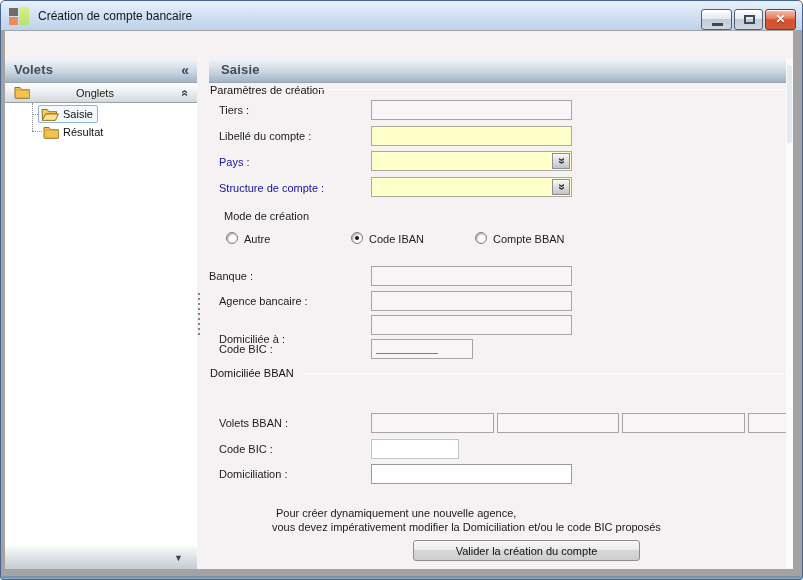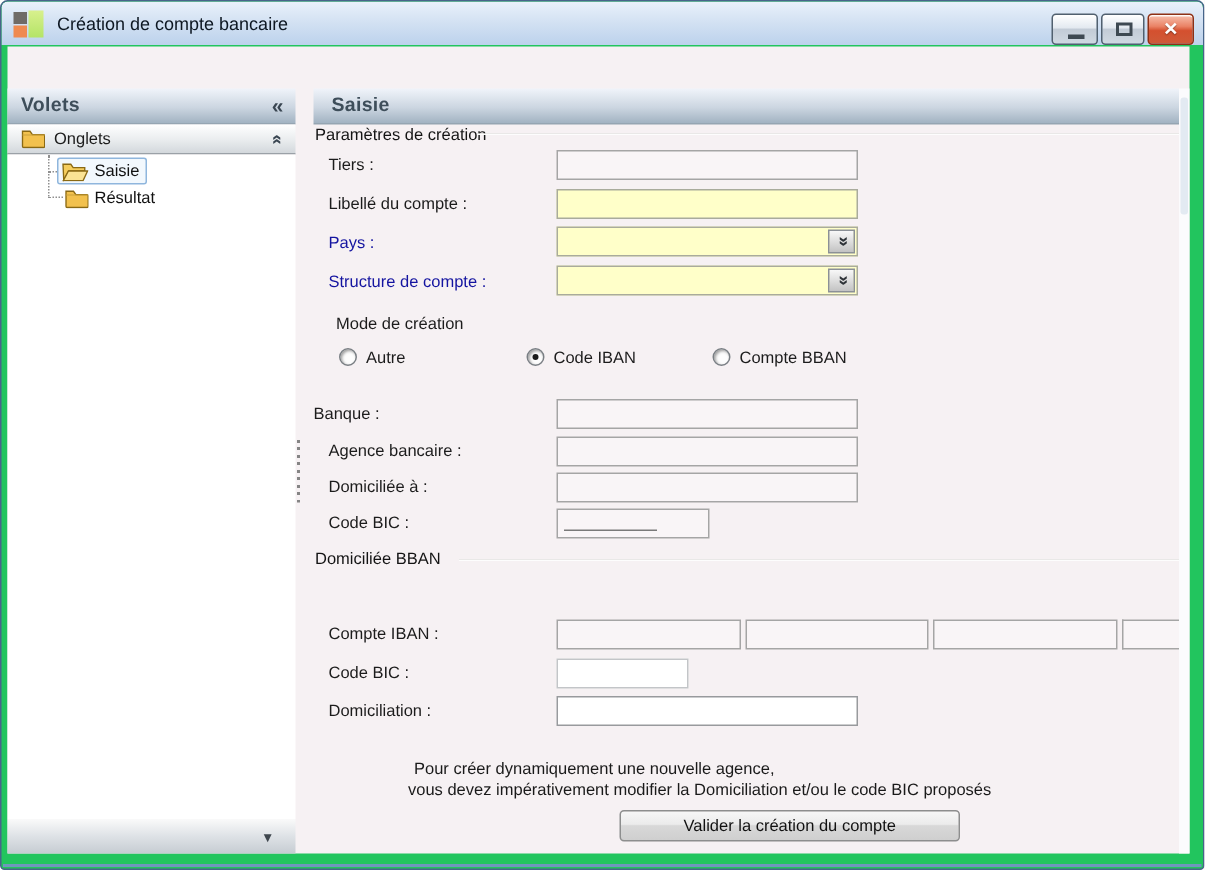--- a/index.html
+++ b/index.html
@@ -1,18 +1,18 @@
 <!DOCTYPE html>
 <html><head>
 <meta charset="utf-8">
 <style>
   * { box-sizing: border-box; margin: 0; padding: 0; }
   body { background:#ffffff; font-family:"Liberation Sans", sans-serif; }
 
-  .win { position:relative; width:803px; height:580px; background:#22c55e;
+  .win { position:relative; width:803px; height:580px; background:#a3a3a3;
          border:1px solid #47658a; border-radius:5px 5px 3px 3px; overflow:hidden;
          font-family:"Liberation Sans", sans-serif; }
   .win::after { content:""; position:absolute; left:1px; right:1px; bottom:1px; height:2px;
                 background:#6f96bc; }
 
   
   .titlebar { position:absolute; left:0; top:0; width:801px; height:29px;
               background:linear-gradient(#e9f1fb, #d4e2f3 45%, #bcd2ec); border-radius:4px 4px 0 0; }
   .appicon { position:absolute; left:8px; top:6px; width:21px; height:18px; }
   .appicon .blk { position:absolute; }
@@ -42,21 +42,21 @@
            border-bottom:1px solid #95a5b2; display:flex; align-items:center; }
   .ptitle { font-size:13px; font-weight:bold; color:#3e4e5a; letter-spacing:.2px; }
   .chev { font-weight:bold; color:#3a4652; line-height:1; display:inline-block; }
 
   
   .side-head { left:4px; top:58px; width:192px; padding:0 8px 2px 9px; }
   .side-head .chev { margin-left:auto; font-size:14px; }
   .secbar { position:absolute; left:4px; top:82px; width:192px; height:20px;
             background:linear-gradient(#ffffff,#e9ecee 55%,#d3d8dc); border-bottom:1px solid #9aa1a7;
             display:flex; align-items:center; padding:0 8px 0 9px; gap:6px; }
-  .secbar .lbl-sec { font-size:11px; color:#1c1c1c; }
+  .secbar .lbl-sec { font-size:11px; color:#1c1c1c;margin-left:40px; }
   .secbar .chev { margin-left:auto; font-size:12px; transform:rotate(90deg); }
   .tree { position:absolute; left:4px; top:102px; width:192px; height:443px; background:#ffffff; }
   .vline { position:absolute; left:31px; top:102px; width:1px; height:28px; border-left:1px dotted #8f8f8f; }
   .stub  { position:absolute; height:1px; border-top:1px dotted #8f8f8f; }
   .titem { position:absolute; height:18px; display:flex; align-items:center; gap:4px;
            padding:0 4px 0 2px; border:1px solid transparent; font-size:11px; color:#111; }
   .titem.selected { border:1px solid #8fb6dd; border-radius:2px; background:#f2f8fd; }
   .sidefoot { position:absolute; left:4px; top:545px; width:192px; height:23px;
               background:linear-gradient(#fafafa,#dee2e6 50%,#c6ccd2);
               display:flex; align-items:center; }
@@ -211,31 +211,31 @@
 
   <span class="radio" style="left:474px; top:231px;"></span>
   <div class="lbl" style="left:492px; top:232px;">Compte BBAN</div>
 
   <div class="lbl" style="left:208px; top:269px;">Banque :</div>
   <input class="txt disabled" style="left: 370px; top: 265px; width: 201px;" readonly="">
 
   <div class="lbl" style="left:218px; top:294px;">Agence bancaire :</div>
   <input class="txt disabled" style="left: 370px; top: 290px; width: 201px;" readonly="">
 
-  <div class="lbl" style="left:218px; top:318px;">Domiciliée à :</div>
+  <div class="lbl" style="left:218px; top:332px;">Domiciliée à :</div>
   <input class="txt disabled" style="left: 370px; top: 314px; width: 201px;" readonly="">
 
   <div class="lbl" style="left:218px; top:342px;">Code BIC :</div>
   <input class="txt disabled" style="left: 370px; top: 338px; width: 102px;" readonly="">
   <div class="mask-line" style="left:375px; top:352px; width:62px;"></div>
 
   <div class="glabel" style="left:209px; top:366px;">Domiciliée BBAN</div>
   <div class="groupline" style="left:305px; top:372px; width:480px;"></div>
 
-  <div class="lbl" style="left:218px; top:416px;">Compte IBAN :</div>
+  <div class="lbl" style="left:218px; top:416px;">Volets BBAN :</div>
   <input class="txt disabled" style="left: 370px; top: 412px; width: 123px;" readonly="">
   <input class="txt disabled" style="left: 496px; top: 412px; width: 122px;" readonly="">
   <input class="txt disabled" style="left: 621px; top: 412px; width: 123px;" readonly="">
   <input class="txt disabled" style="left: 747px; top: 412px; width: 38px; border-right: none;" readonly="">
 
   <div class="lbl" style="left:218px; top:442px;">Code BIC :</div>
   <input class="txt" style="left: 370px; top: 438px; width: 88px; border-color: rgb(195, 197, 200);">
 
   <div class="lbl" style="left:218px; top:467px;">Domiciliation :</div>
   <input class="txt" style="left: 370px; top: 463px; width: 201px;">

